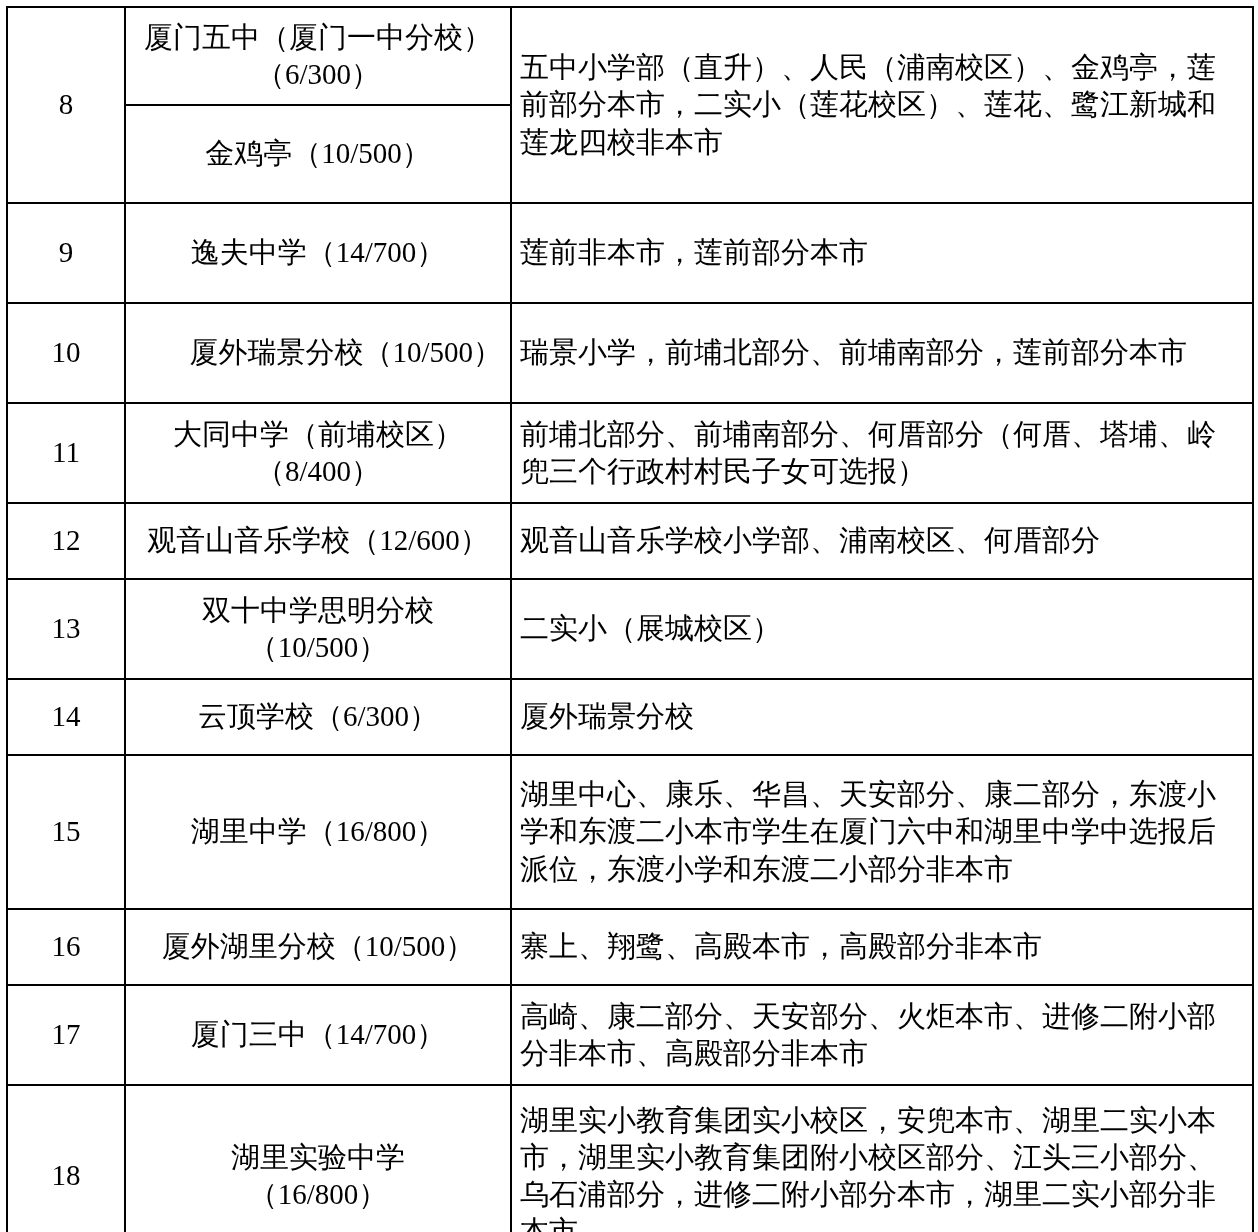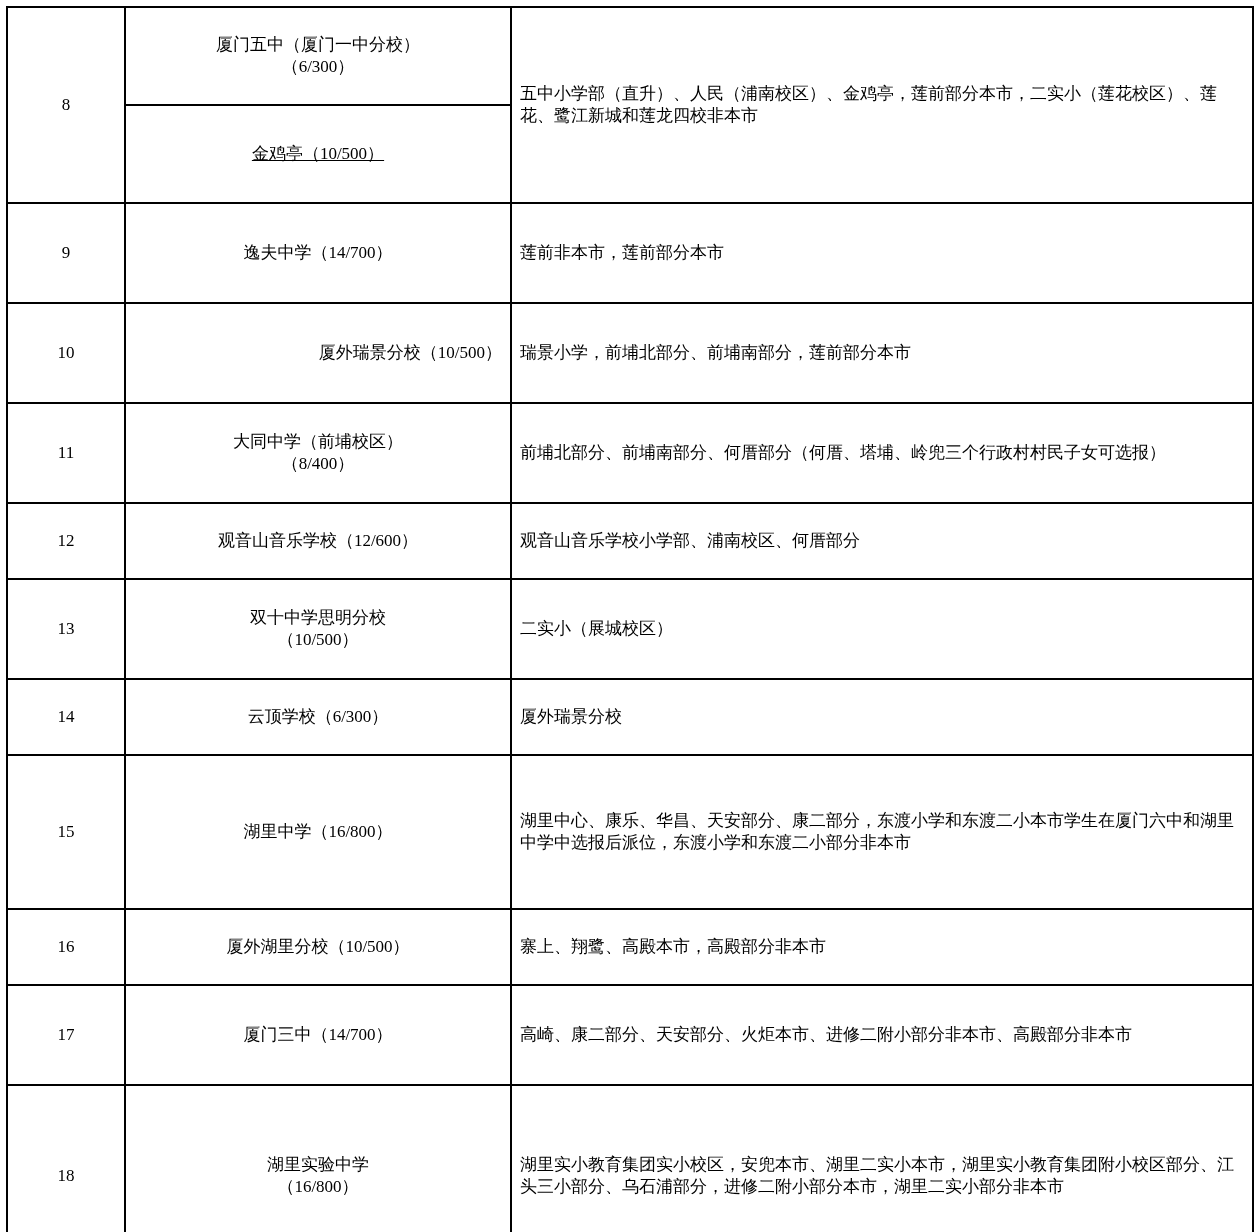--- a/index.html
+++ b/index.html
@@ -20,21 +20,21 @@
     background: #ffffff;
   }
   table.alloc {
     border-collapse: collapse;
     width: 1246px;
     table-layout: fixed;
   }
   table.alloc td {
     border: 2px solid #000000;
     vertical-align: middle;
-    font-size: 17px;
+    font-size: 29px;
     line-height: 1.28;
     padding: 6px 8px;
     word-break: break-all;
   }
   col.c-index { width: 118px; }
   col.c-school { width: 386px; }
   col.c-source { width: 742px; }
 
   td.idx {
     text-align: center;
@@ -64,21 +64,21 @@
     </colgroup>
     <tbody>
 
       <tr>
         <td class="idx" rowspan="2">8</td>
         <td class="school" style="white-space: pre-line; height:84px;">厦门五中（厦门一中分校）
 （6/300）</td>
         <td class="source" rowspan="2">五中小学部（直升）、人民（浦南校区）、金鸡亭，莲前部分本市，二实小（莲花校区）、莲花、鹭江新城和莲龙四校非本市</td>
       </tr>
       <tr>
-        <td class="school" style="white-space: pre-line; height:84px;text-decoration:underline;">金鸡亭（10/500）</td>
+        <td class="school" style="white-space: pre-line; height:84px;">金鸡亭（10/500）</td>
       </tr>
 
       <tr class="row-tall">
         <td class="idx">9</td>
         <td class="school" style="white-space: pre-line;">逸夫中学（14/700）</td>
         <td class="source">莲前非本市，莲前部分本市</td>
       </tr>
 
       <tr class="row-tall">
         <td class="idx">10</td>

